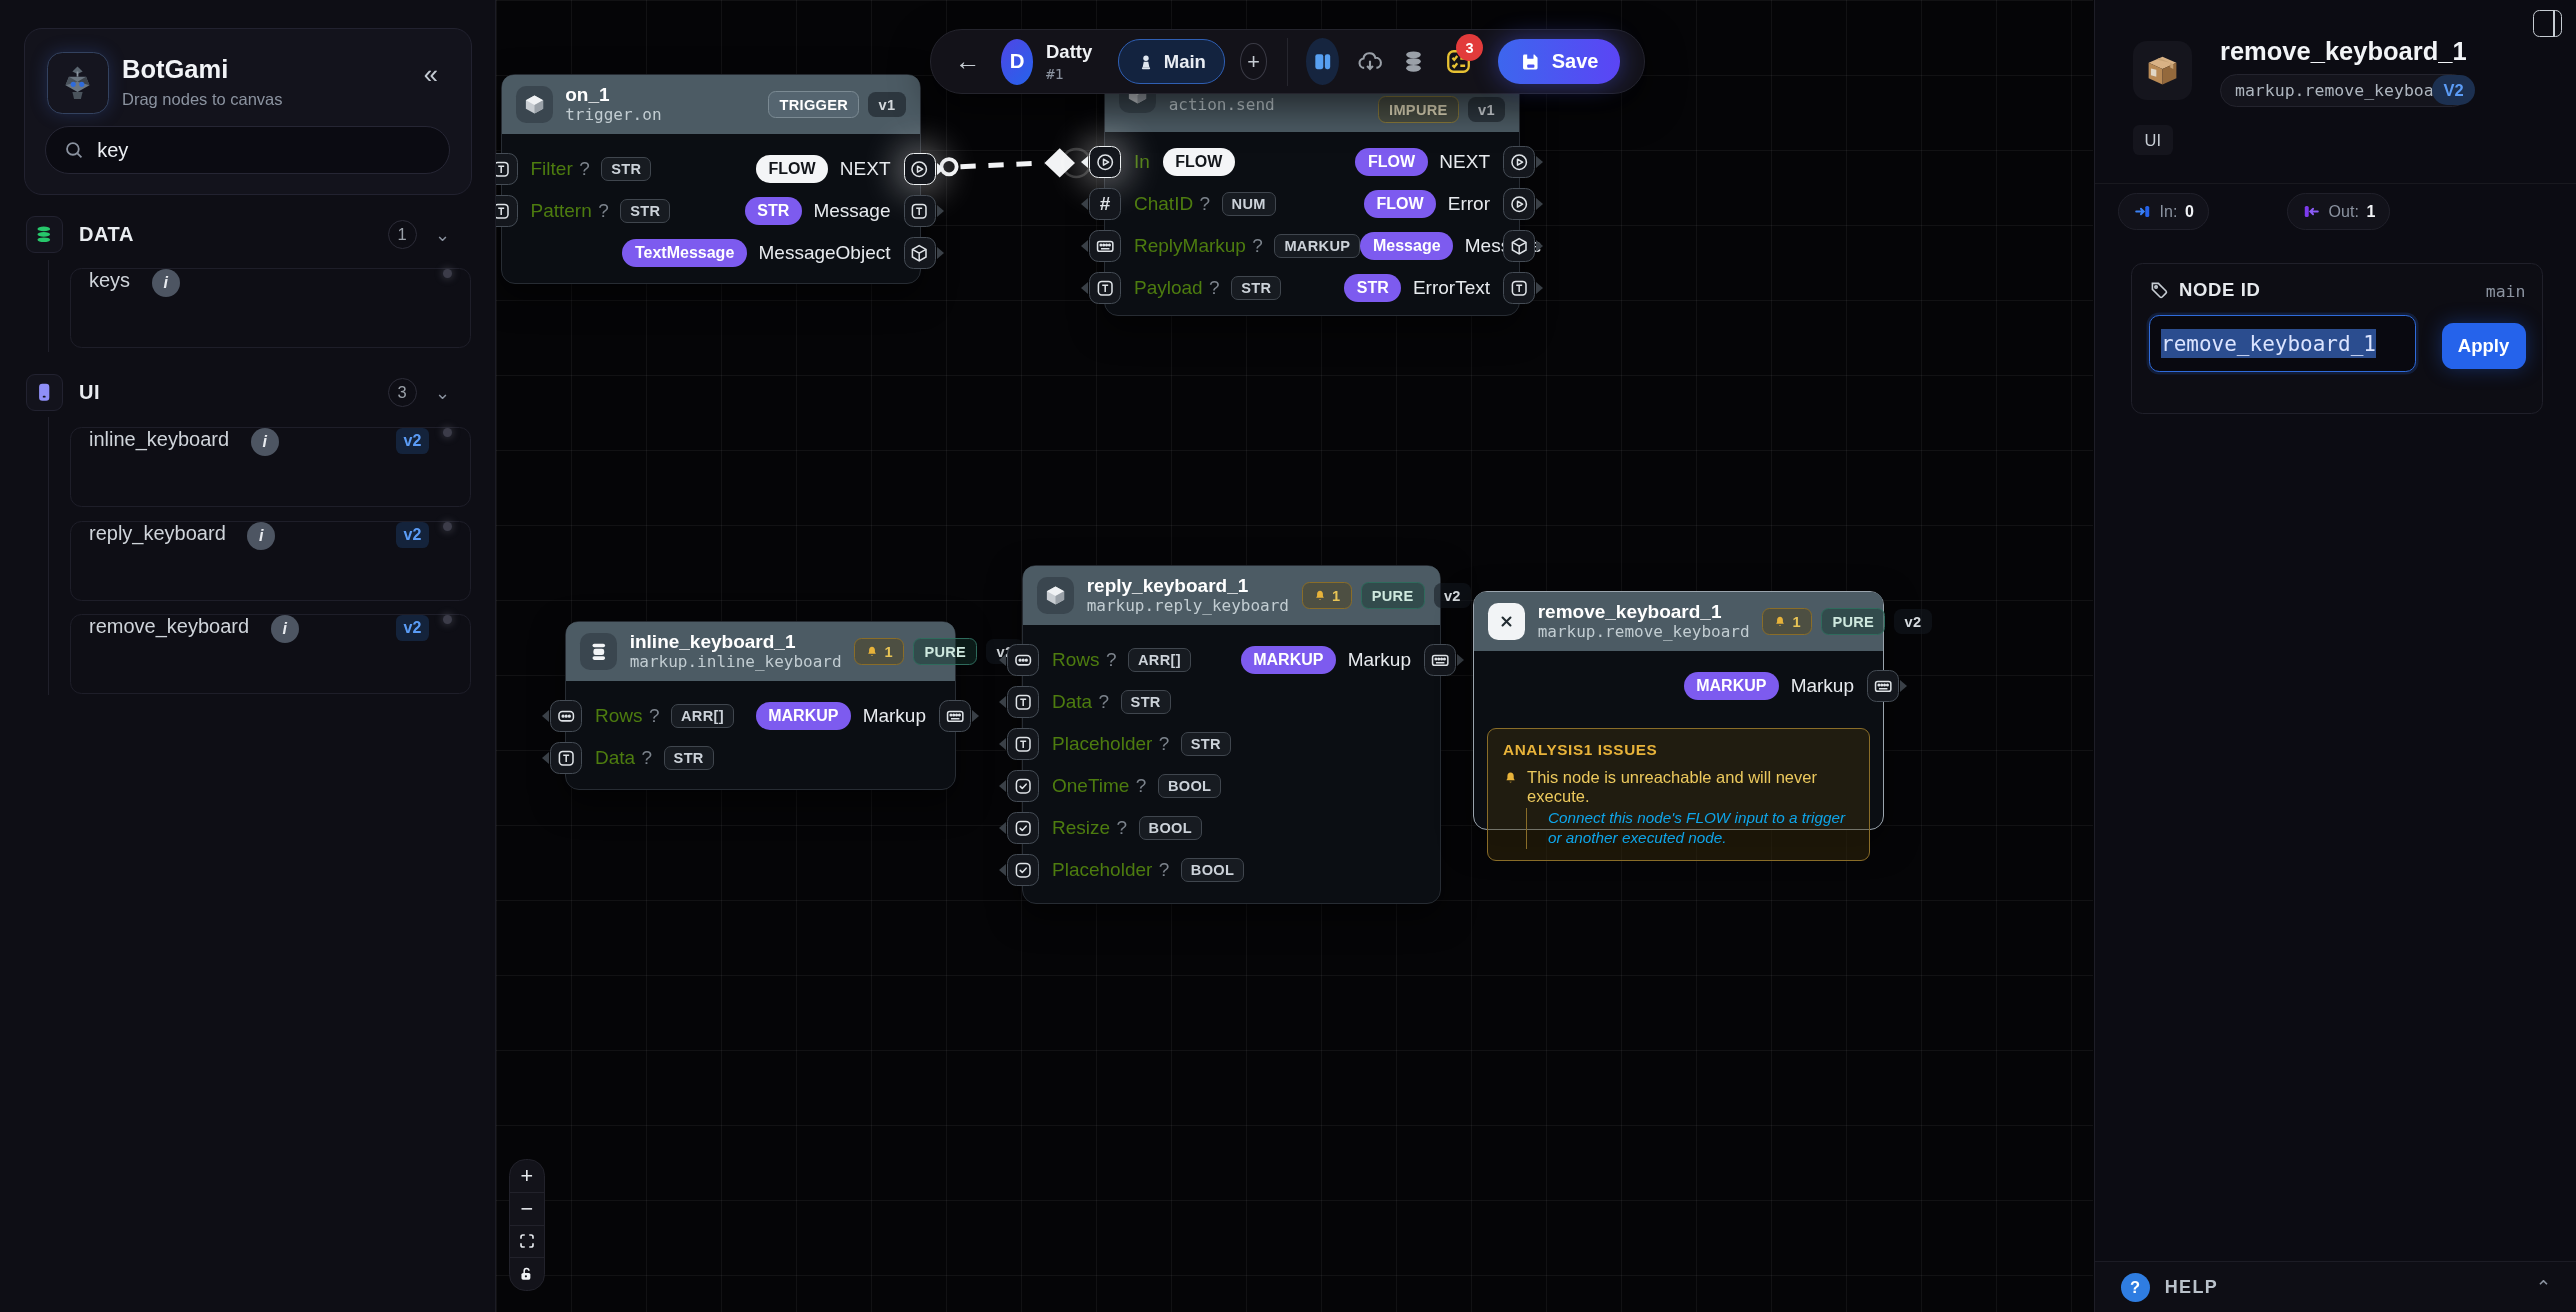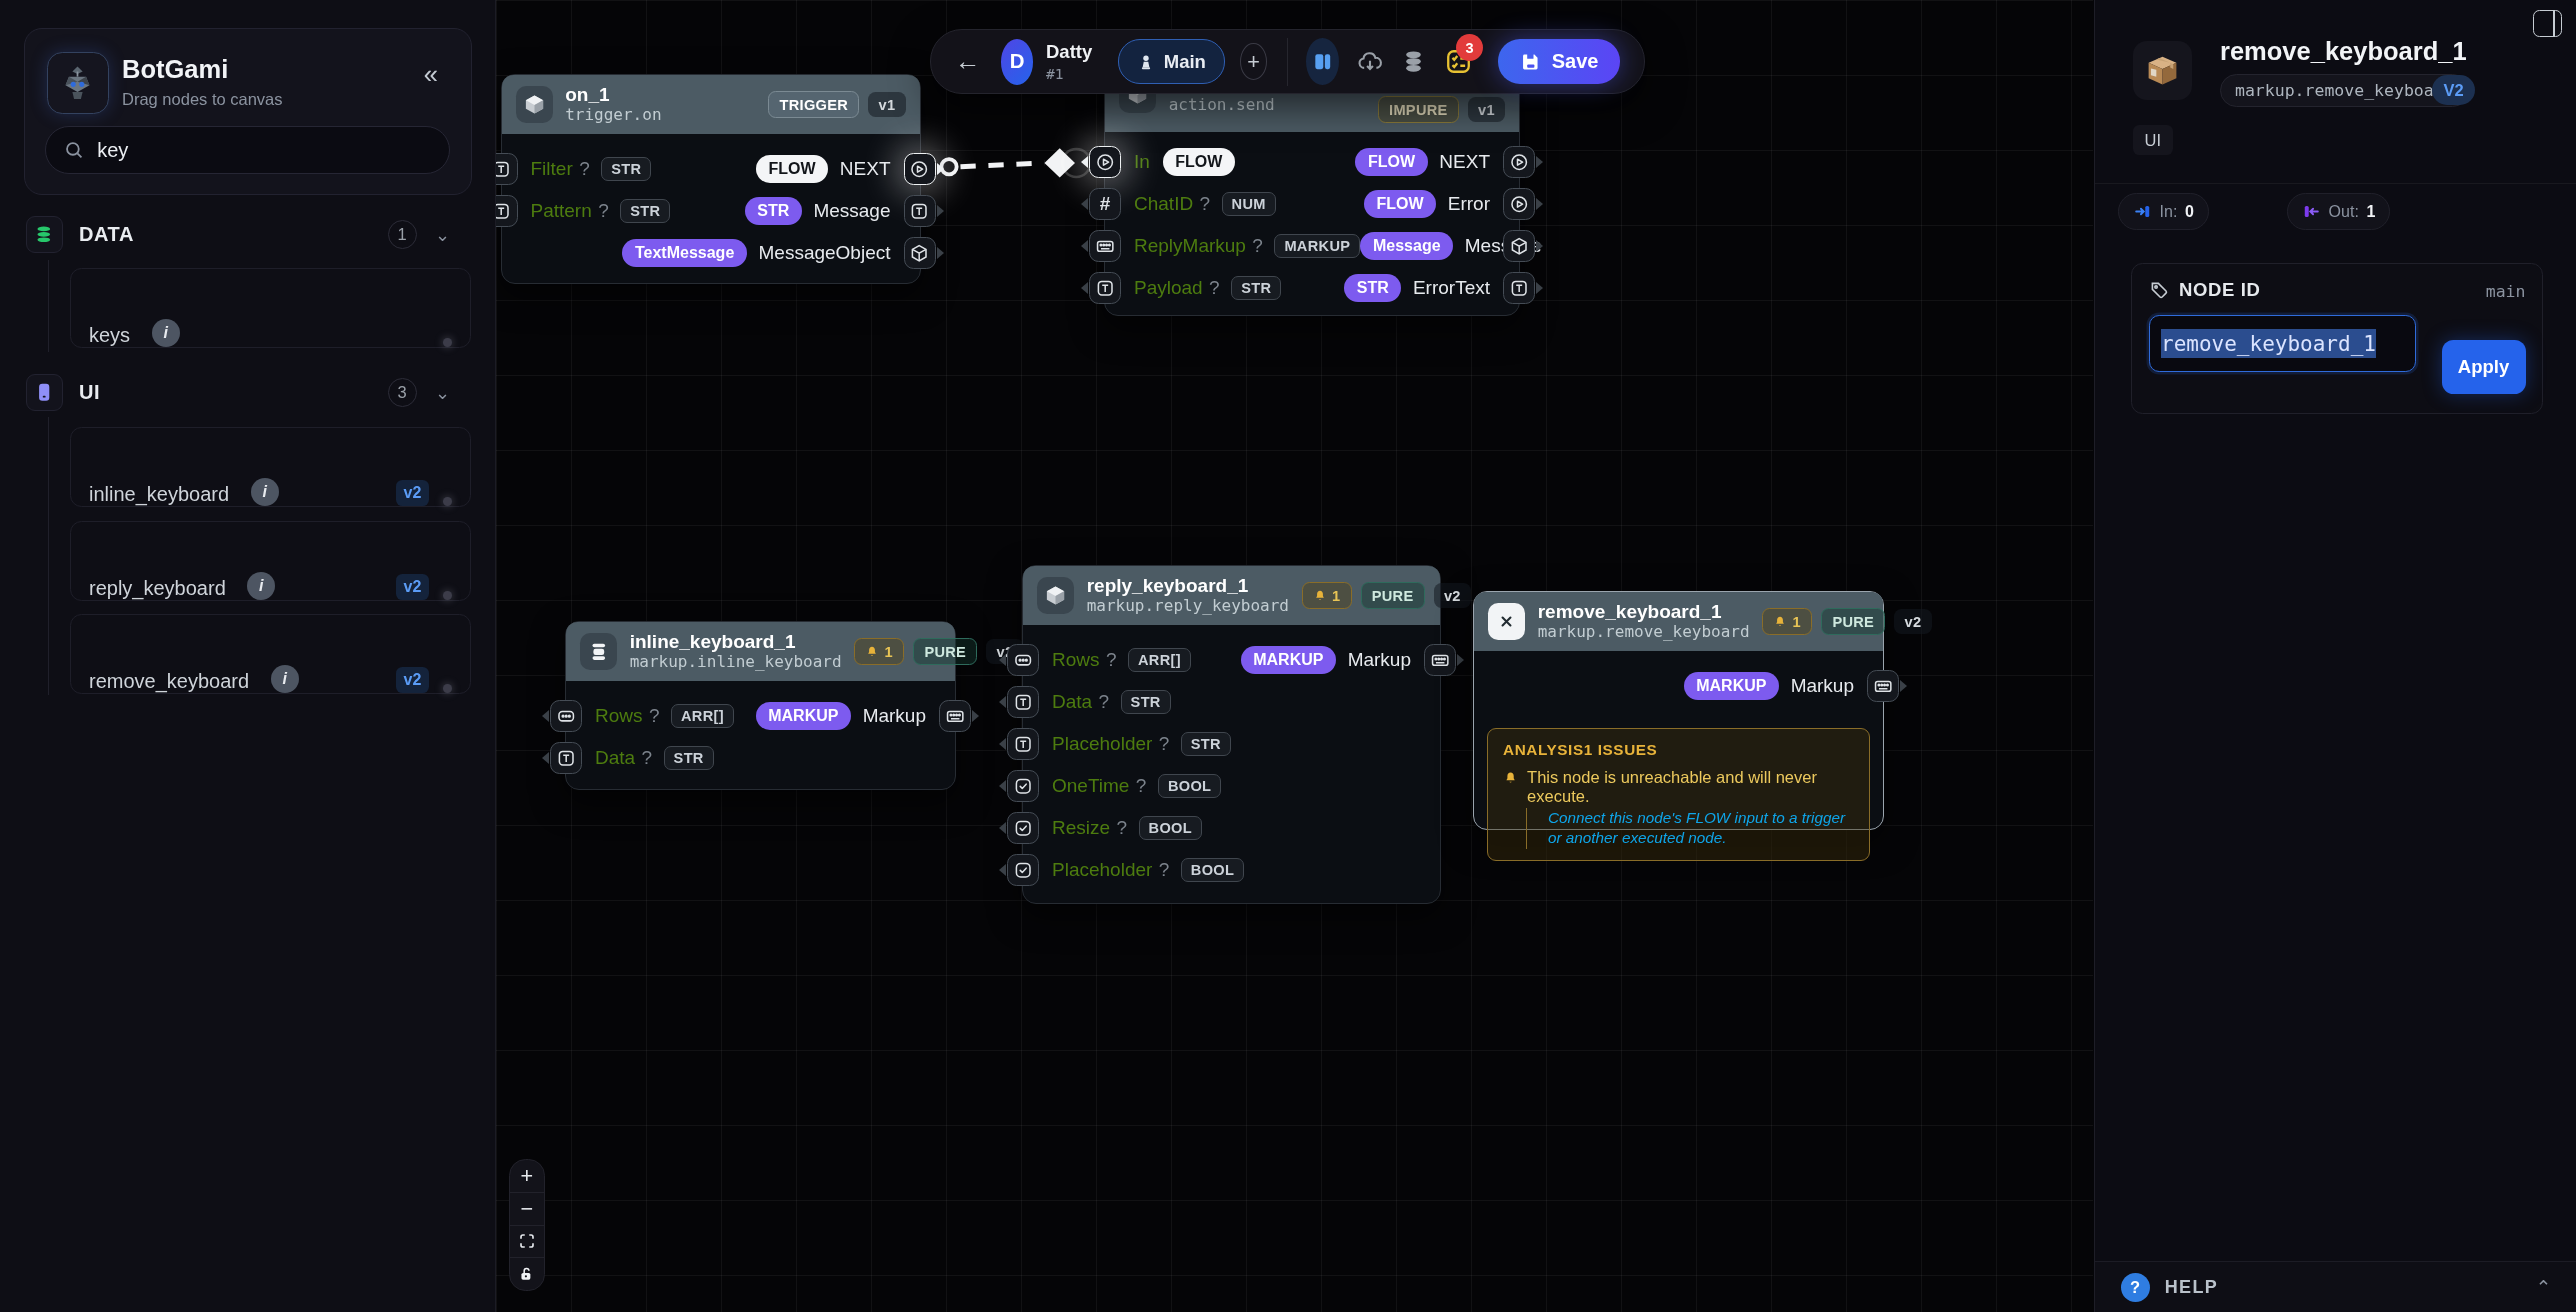--- a/index.html
+++ b/index.html
@@ -32,21 +32,21 @@
     font-family:"Liberation Sans", sans-serif; }
   .sec-head { position:absolute; left:25.5px; width:445px; height:37px; display:flex; align-items:center; }
   .sec-icon { width:37px; height:37px; border-radius:9px; background:#13131c; border:1.3px solid #222230;
     display:flex; align-items:center; justify-content:center; }
   .sec-label { margin-left:16.5px; font-size:20px; font-weight:700; letter-spacing:0.6px; color:#e9ecf0; }
   .sec-count { position:absolute; right:54px; width:29px; height:29px; border-radius:50%; border:1.3px solid #2c2c38;
     color:#9aa0a8; font-size:16.5px; display:flex; align-items:center; justify-content:center; }
   .sec-chev { position:absolute; right:20.4px; color:#8b93a0; font-size:18px; }
   .treeline { position:absolute; left:48px; width:1.3px; background:#20202b; }
   .pal-item { position:absolute; left:70px; width:401px; height:80px; border:1.3px solid #1e1e29;
-    border-radius:11.5px; display:flex; align-items:flex-end; padding:0 18px; cursor:grab; }
+    border-radius:11.5px; display:flex; align-items:flex-start; padding:0 18px; cursor:grab; }
   .pal-name { font-size:20px; color:#cfd4da; }
   .info-dot { width:28px; height:28px; border-radius:50%; background:#4d5562; color:#e8ebef; font-size:16px;
     font-weight:700; display:flex; align-items:center; justify-content:center; margin-left:21.6px; font-style:italic; }
   .v2badge { margin-left:auto; background:#142copy238; background:#14233b; color:#5b9cf6; font-weight:700;
     font-size:16px; border-radius:6.4px; padding:3.8px 7.6px; }
   .pal-dot { width:9px; height:9px; border-radius:50%; background:#3c3c49; box-shadow:0 0 9px rgba(180,190,210,.35); margin-left:14px; }
   .pal-dot.solo { margin-left:auto; }
   #sb-footer { position:absolute; left:0; bottom:0; width:496px; height:50px; border-top:1.3px solid #1c1c25;
     background:#0c0c12; display:flex; align-items:center; color:#8b93a0; font-size:18px; }
 
@@ -165,21 +165,21 @@
     background:#0d0d14; border-radius:11.5px; }
   .nid-head { position:absolute; left:16.5px; top:15.3px; display:flex; align-items:center; gap:10.2px;
     font-size:18.5px; font-weight:700; color:#e6e9ed; letter-spacing:0.6px; }
   .nid-scope { position:absolute; right:16.5px; top:18px; font-size:16.5px; color:#8b93a0;
     font-family:"DejaVu Sans Mono", monospace; }
   .nid-input { position:absolute; left:16.5px; top:51px; width:267px; height:57px; background:#090910;
     border:1.9px solid #2f6bdb; border-radius:10.2px; box-shadow:0 0 0 2.5px rgba(47,107,219,.18);
     display:flex; align-items:center; padding:0 11.5px; font-size:21px; color:#dbe4ff;
     font-family:"DejaVu Sans Mono", monospace; cursor:text; white-space:nowrap; overflow:hidden; }
   .nid-input .sel { background:#2b4d8f; padding:2.5px 0; }
-  .nid-apply { position:absolute; right:16.5px; top:76px; width:84px; height:54px; background:#2563eb; color:#fff;
+  .nid-apply { position:absolute; right:16.5px; top:59px; width:84px; height:46px; background:#2563eb; color:#fff;
     border-radius:11.5px; font-size:18.5px; font-weight:700; display:flex; align-items:center; justify-content:center;
     cursor:pointer; box-shadow:0 0 19px rgba(37,99,235,.35); }
   .nid-help { position:absolute; left:16.5px; top:120px; width:382px; font-size:15.3px; color:#7d8590; line-height:1.45; }
   #insp-footer { position:absolute; left:0; bottom:0; width:482px; height:51px; border-top:1.3px solid #1c1c25;
     background:#0e0e15; display:flex; align-items:center; padding:0 25.5px; }
   .help-q { width:29px; height:29px; border-radius:50%; background:#2f7de1; color:#fff; font-weight:700;
     font-size:16.5px; display:flex; align-items:center; justify-content:center; }
   .help-lbl { margin-left:15.3px; font-size:18px; font-weight:700; letter-spacing:1.3px; color:#b9c1ca; }
   .help-chev { margin-left:auto; color:#8b93a0; font-size:19px; }
 

